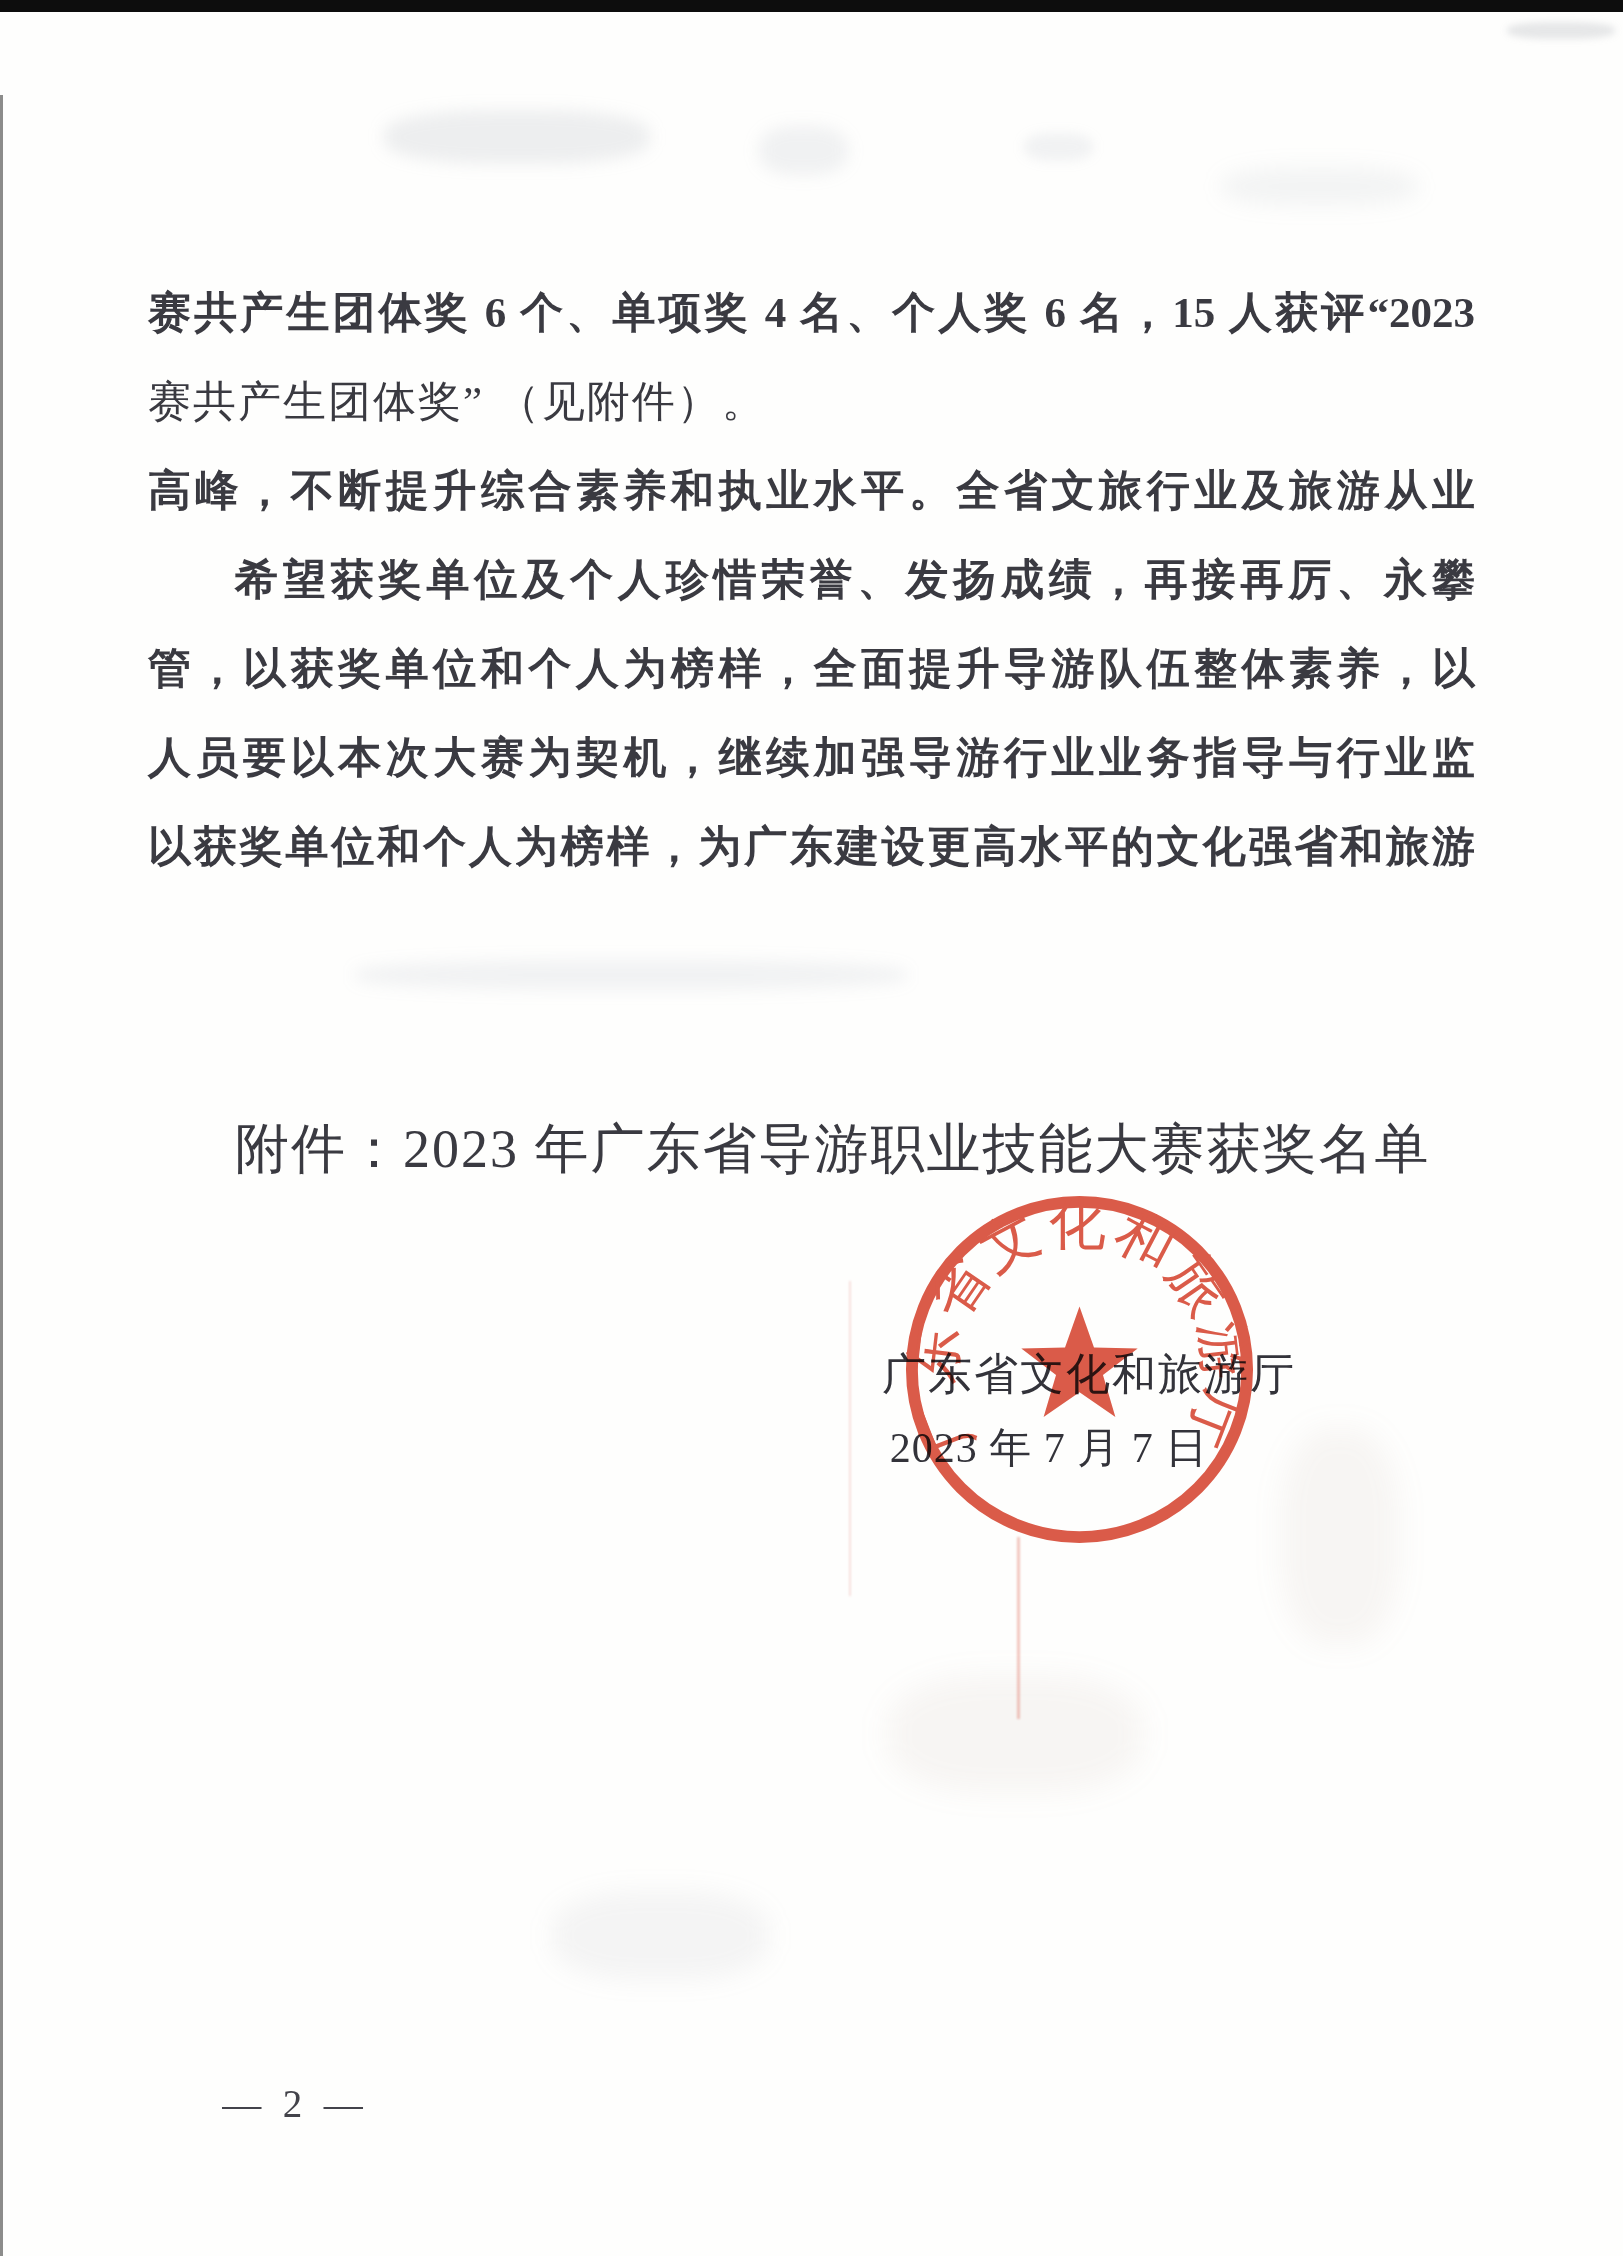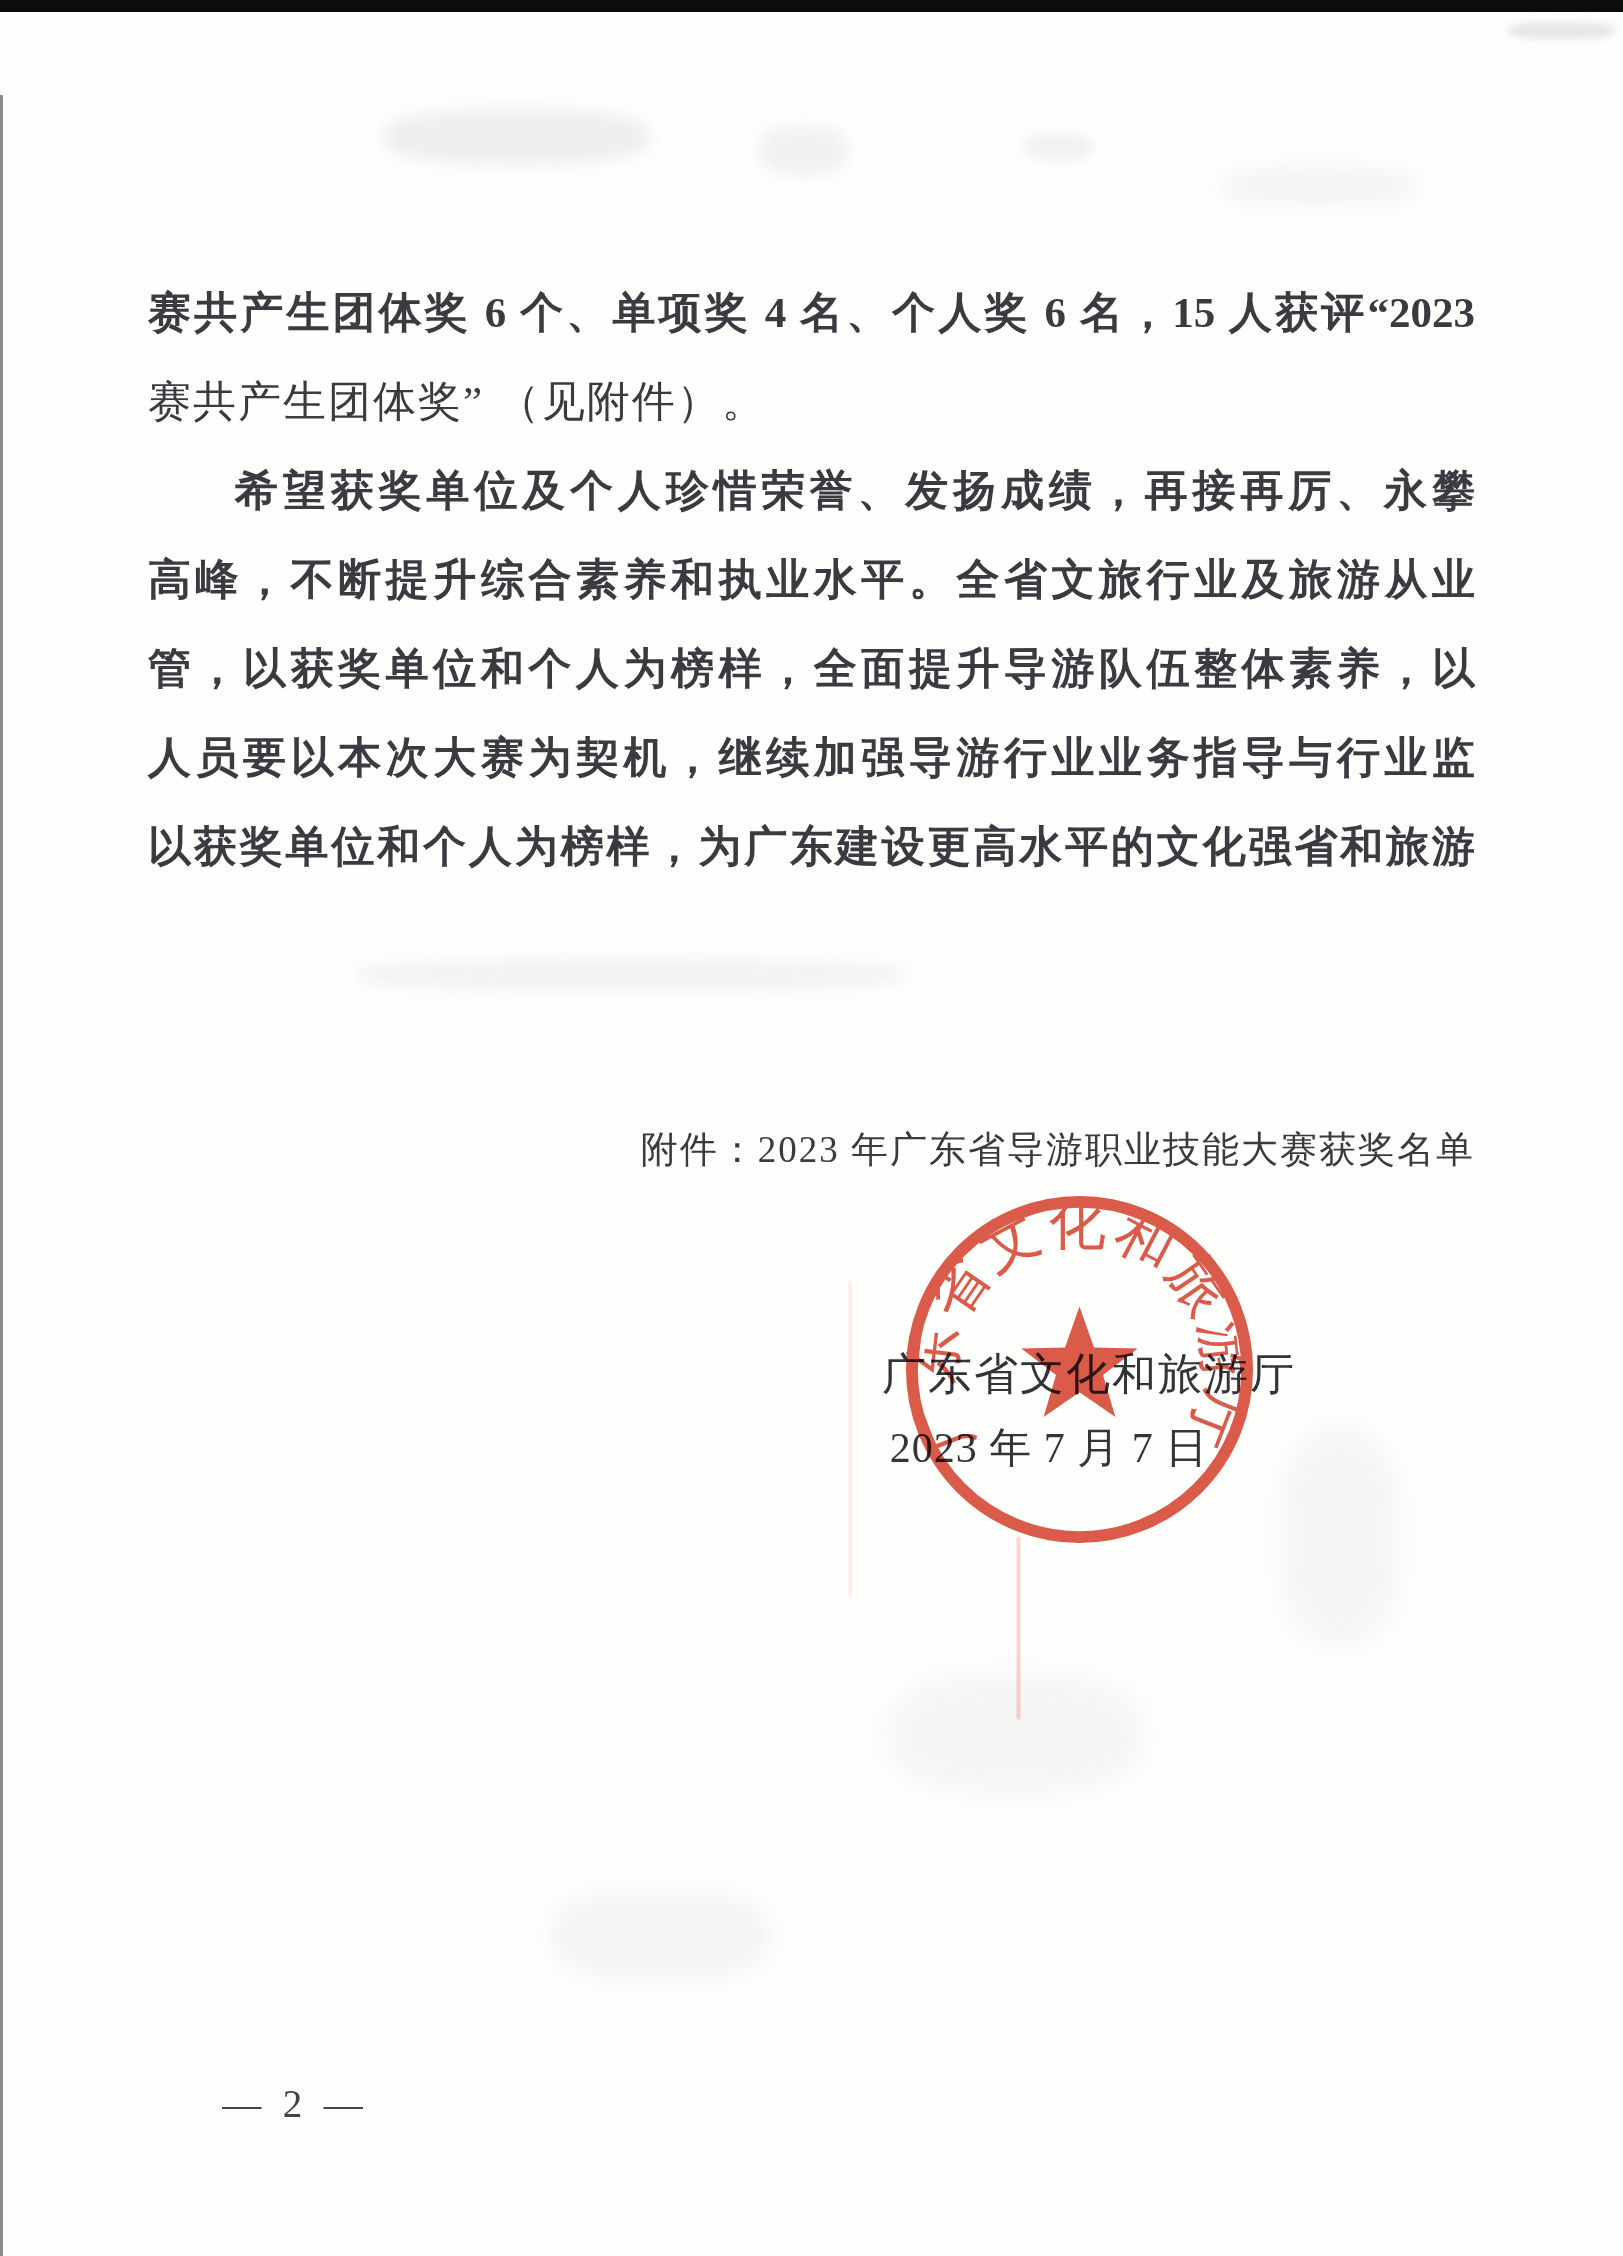--- a/index.html
+++ b/index.html
@@ -21,22 +21,22 @@
   .letter-body{
     position:absolute;left:148px;top:268px;width:1327px;
     color:#3a3a41;font-size:43px;
   }
   .line{height:89px;line-height:89px;white-space:nowrap;letter-spacing:2px;}
   .line.full{white-space:normal;text-align:justify;text-align-last:justify;letter-spacing:0;font-weight:bold;}
   .line.indent{text-indent:87px;}
 
   .attachment-line{
     position:absolute;left:148px;top:1105px;width:1327px;
-    line-height:89px;font-size:37px;color:#3a3a41;
-    text-indent:87px;letter-spacing:2px;text-align:right;
+    line-height:89px;font-size:54px;color:#3a3a41;
+    text-indent:87px;letter-spacing:2px;
   }
   .signature-org{
     position:absolute;left:880px;top:1330px;width:418px;
     line-height:89px;font-size:44px;color:#33333a;
     text-align:center;letter-spacing:2px;
   }
   .signature-date{
     position:absolute;left:840px;top:1404px;width:418px;
     line-height:89px;font-size:42px;color:#33333a;
     text-align:center;letter-spacing:1px;
@@ -71,22 +71,22 @@
 
   <div class="red-streak" style="left:1017px;top:1537px;width:3px;height:182px;background:rgba(214,70,48,.30);filter:blur(1px);"></div>
   <div class="red-streak" style="left:849px;top:1281px;width:2px;height:315px;background:rgba(214,70,48,.16);filter:blur(1px);"></div>
 
   <div class="letter-body" style="color: rgb(58, 58, 65);">
       <div>
         <div class="line full">赛共产生团体奖 6 个、单项奖 4 名、个人奖 6 名，15 人获评“2023</div>
         <div class="line">赛共产生团体奖” （见附件）。</div>
       </div>
       <div>
+        <div class="line full">高峰，不断提升综合素养和执业水平。全省文旅行业及旅游从业</div>
         <div class="line full indent">希望获奖单位及个人珍惜荣誉、发扬成绩，再接再厉、永攀</div>
-        <div class="line full">高峰，不断提升综合素养和执业水平。全省文旅行业及旅游从业</div>
         <div class="line full">管，以获奖单位和个人为榜样，全面提升导游队伍整体素养，以</div>
         <div class="line full">人员要以本次大赛为契机，继续加强导游行业业务指导与行业监</div>
         <div class="line full">以获奖单位和个人为榜样，为广东建设更高水平的文化强省和旅游</div>
       </div>
     </div>
 
   <div class="attachment-line">附件：2023 年广东省导游职业技能大赛获奖名单</div>
 
   <div class="signature-org">广东省文化和旅游厅</div>
   <div class="signature-date">2023 年 7 月 7 日</div>

